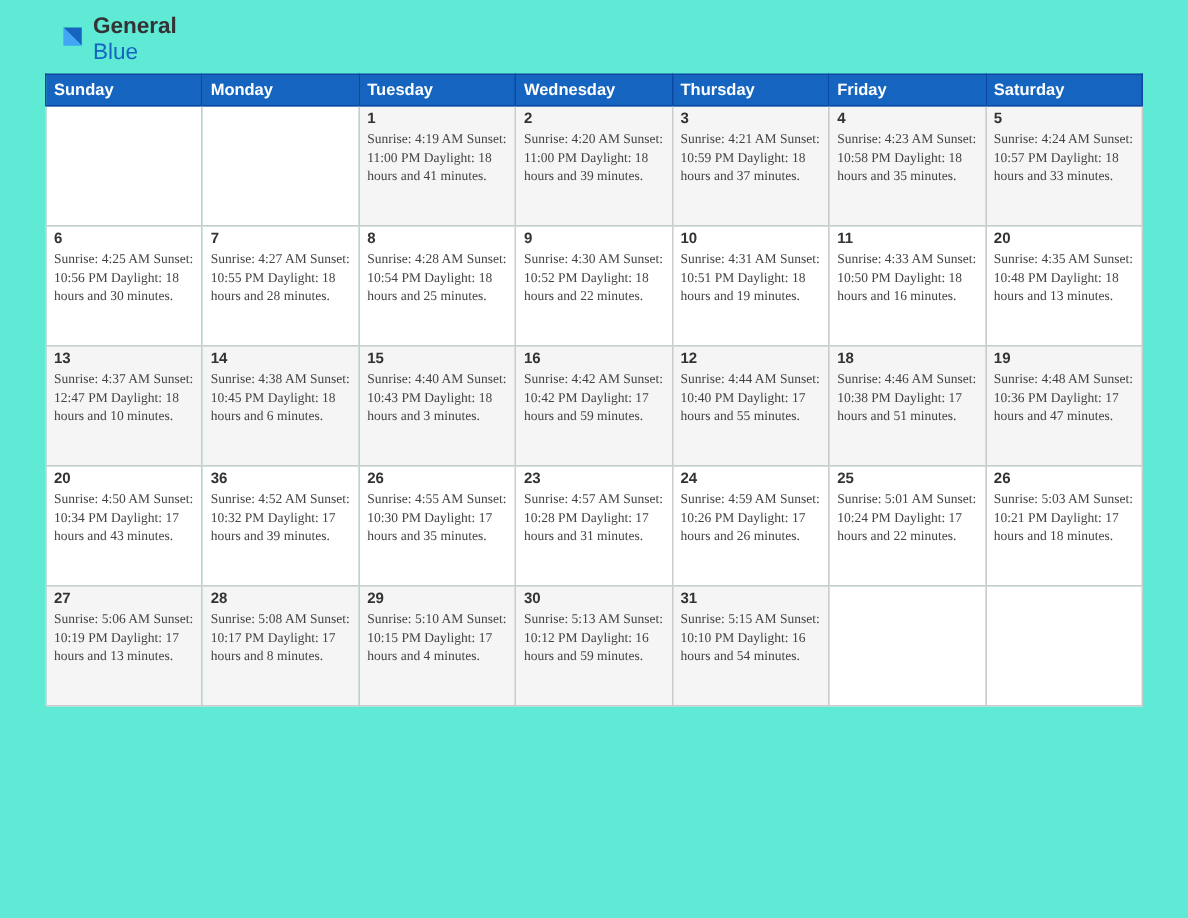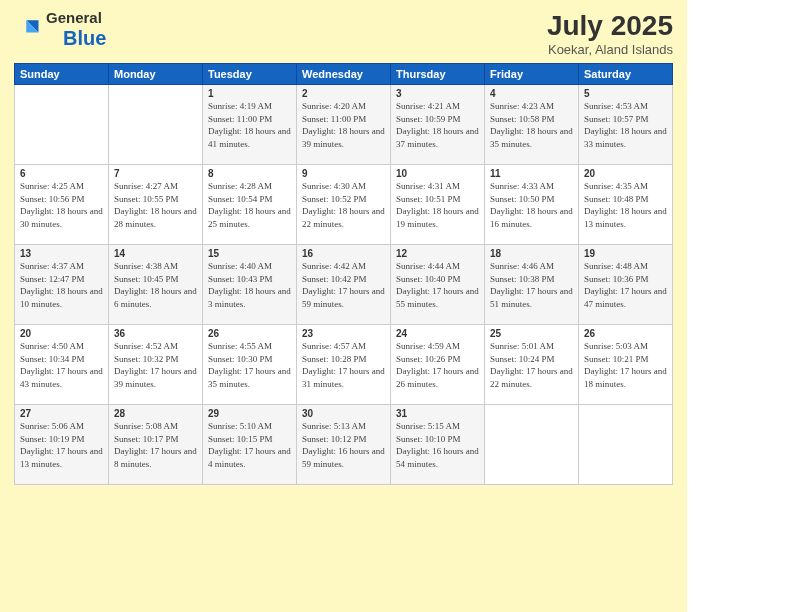--- a/index.html
+++ b/index.html
@@ -4,24 +4,24 @@
   <style>
     * { margin: 0; padding: 0; box-sizing: border-box; }
     body {
       font-family: Arial, sans-serif;
       background: #fff;
       width: 792px;
       height: 612px;
       overflow: hidden;
     }
     .page {
-      width: 687px;
+      width: 792px;
       height: 612px;
-      background: #fef9c3;
-      padding: 10px 14px;
+      background: #5eead4;
+      padding: 10px 30px;
     }
     .header {
       display: flex;
       justify-content: space-between;
       align-items: flex-start;
       margin-bottom: 6px;
     }
     .logo {
       display: flex;
       align-items: center;
@@ -31,24 +31,23 @@
       display: flex;
       flex-direction: column;
       line-height: 1.1;
     }
     .logo-general {
       font-size: 15px;
       font-weight: bold;
       color: #333;
     }
     .logo-blue {
-      font-size: 20px;
-      font-weight: bold;
+      font-size: 15px;
+      font-weight: normal;
       color: #1565c0;
-      margin-left: 17px;
     }
     .logo-icon {
       width: 28px;
       height: 28px;
     }
     .title-block {
       text-align: right;
     }
     .month-title {
       font-size: 28px;
@@ -111,24 +110,20 @@
   <div class="header">
     <div class="logo">
       <svg class="logo-icon" viewBox="0 0 32 32" xmlns="http://www.w3.org/2000/svg">
         <polygon points="14,6 28,6 28,20" fill="#1565c0"></polygon>
         <polygon points="14,6 14,20 28,20" fill="#42a5f5"></polygon>
       </svg>
       <div class="logo-text">
         <span class="logo-general">General</span>
         <span class="logo-blue">Blue</span>
       </div>
-    </div>
-    <div class="title-block">
-      <div class="month-title">July 2025</div>
-      <div class="location">Koekar, Aland Islands</div>
     </div>
   </div>
 
   <table>
     <thead>
       <tr>
         <th>Sunday</th>
         <th>Monday</th>
         <th>Tuesday</th>
         <th>Wednesday</th>
@@ -164,21 +159,21 @@
           </td>
           <td>
             <span class="day-number">4</span>
             <div class="day-info">Sunrise: 4:23 AM
 Sunset: 10:58 PM
 Daylight: 18 hours
 and 35 minutes.</div>
           </td>
           <td>
             <span class="day-number">5</span>
-            <div class="day-info">Sunrise: 4:53 AM
+            <div class="day-info">Sunrise: 4:24 AM
 Sunset: 10:57 PM
 Daylight: 18 hours
 and 33 minutes.</div>
           </td>
         </tr>
         <tr>
           <td>
             <span class="day-number">6</span>
             <div class="day-info">Sunrise: 4:25 AM
 Sunset: 10:56 PM

